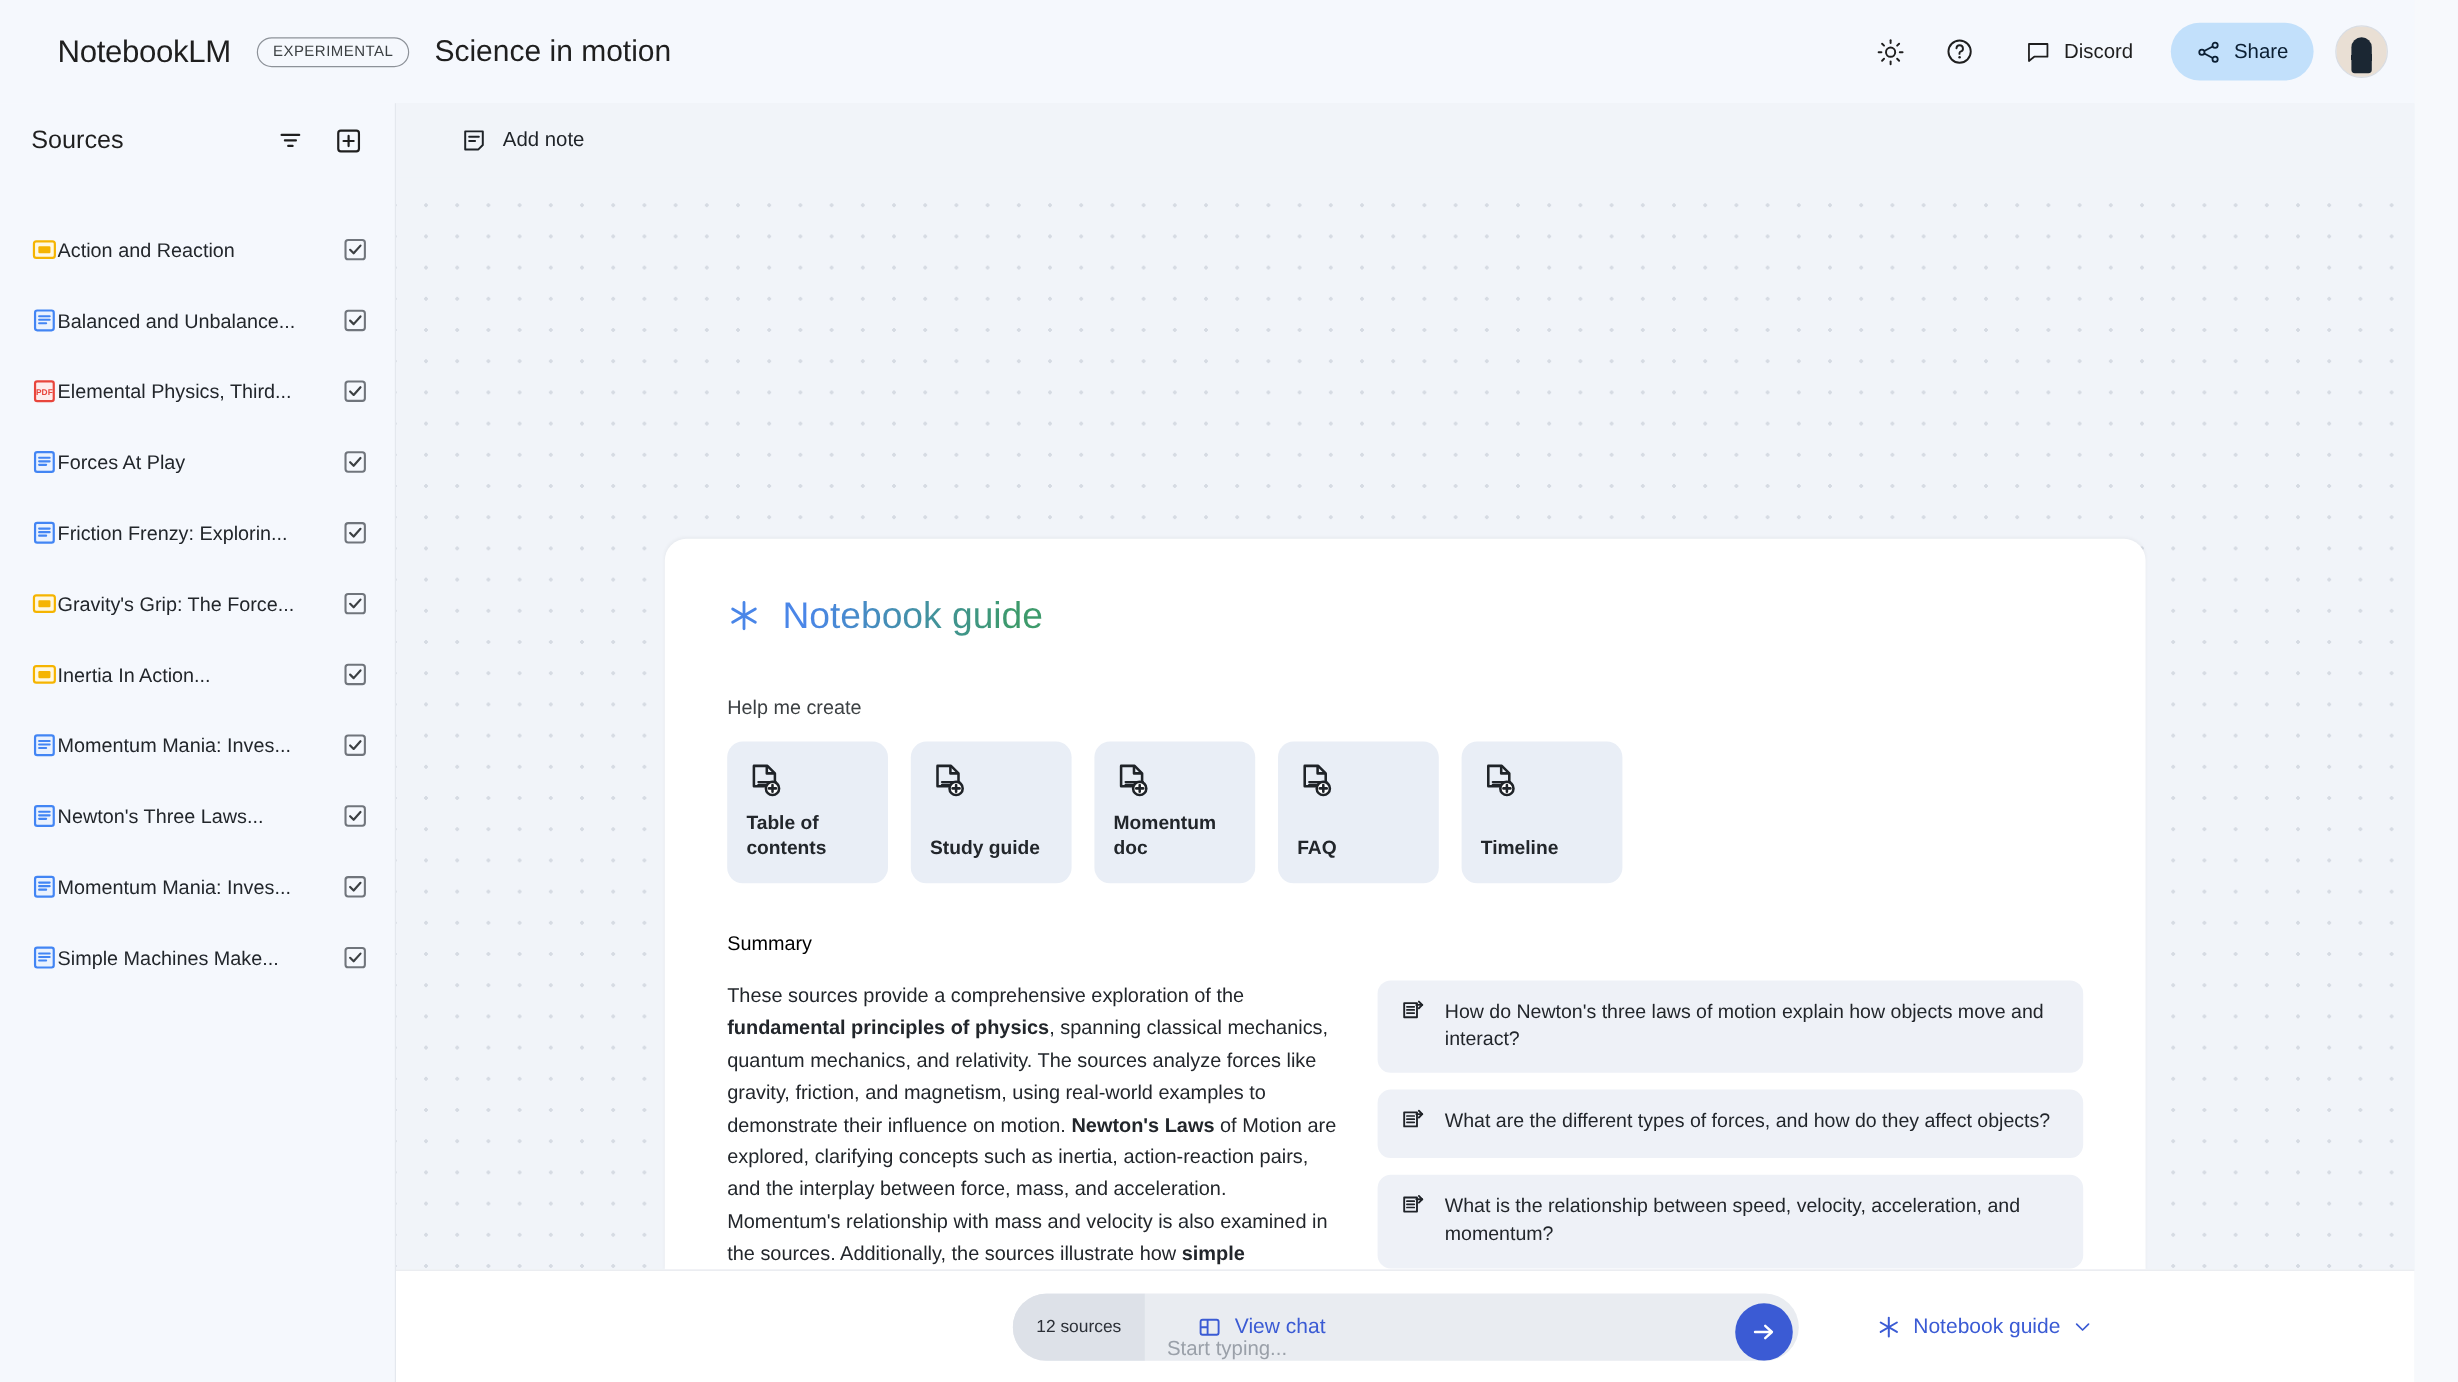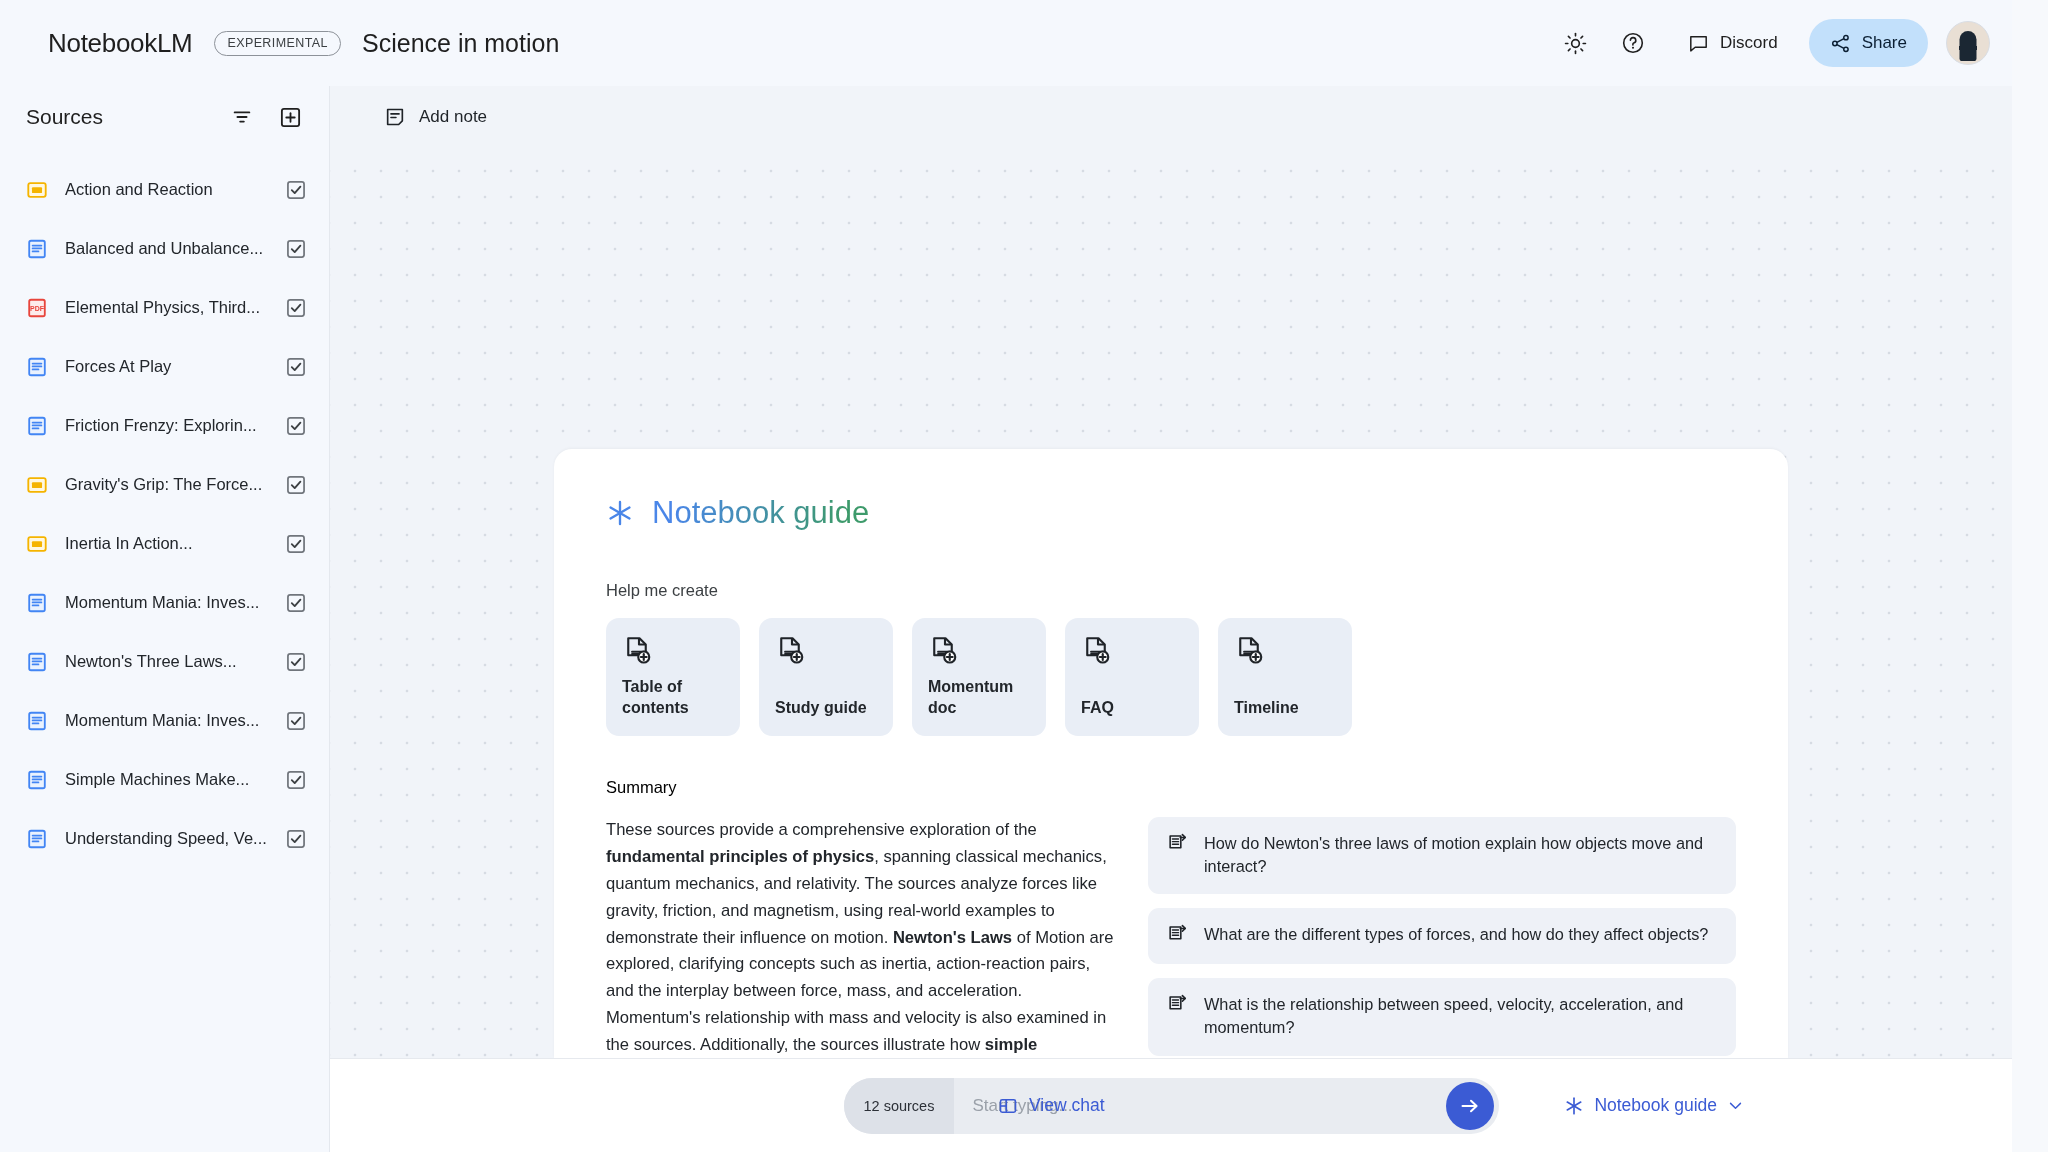--- a/index.html
+++ b/index.html
@@ -58,22 +58,22 @@
     overflow: hidden;
   }
   .sidebar-head {
     display: flex; align-items: center; height: 62px;
     padding: 0 22px 0 26px; gap: 14px;
   }
   .sidebar-title { font-size: 21px; color: #1f1f1f; flex: 1; }
   .side-ic { width: 34px; height: 34px; display:flex; align-items:center; justify-content:center; cursor:pointer; }
   .sources-list { flex: 1; overflow-y: auto; padding-top: 12px; }
   .source-row {
-    display: flex; align-items: center; height: 59px;
-    padding: 0 22px 0 26px; gap: 17px; cursor: pointer;
+    display: flex; align-items: flex-end; height: 59px;
+    padding: 0 22px 0 26px; gap: 0; cursor: pointer;
   }
   .src-icon { width: 22px; height: 22px; flex: 0 0 22px; display:flex; align-items:center; justify-content:center; }
   .src-name {
     flex: 1; font-size: 16.5px; color: #22262b;
     white-space: nowrap; overflow: hidden; text-overflow: ellipsis;
   }
   .src-check { width: 22px; height: 22px; flex: 0 0 22px; cursor: pointer; }
 
   
   .main { flex: 1; display: flex; flex-direction: column; min-width: 0; background: #f1f4f9; }
@@ -140,21 +140,21 @@
     border-top: 1px solid #e6e9ee;
     display: flex; align-items: center; justify-content: center; gap: 0;
     position: relative;
   }
   .view-chat {
     display: flex; align-items: center; gap: 11px;
     font-size: 17.5px; color: #3b5bd4; cursor: pointer;
     position: absolute; left: 668px;
   }
   .input-wrap {
-    display: flex; align-items: center; width: 655px; height: 56px;
+    display: flex; align-items: flex-end; width: 655px; height: 56px;
     background: #e9ecf1; border-radius: 30px; overflow: hidden;
   }
   .src-chip {
     background: #dde1e8; height: 56px; display: flex; align-items: center;
     padding: 0 20px; font-size: 14.5px; color: #2c3037; cursor: pointer;
     white-space: nowrap;
   }
   .chat-input {
     flex: 1; border: none; outline: none; background: transparent;
     font-size: 17px; color: #22262b; padding: 0 18px;
@@ -401,35 +401,20 @@
           <div class="source-row">
             <div class="src-icon">
               <svg width="22" height="22" viewBox="0 0 24 24">
                 <rect x="3.5" y="3" width="17" height="18" rx="2" fill="#eaf2fe" stroke="#4285f4" stroke-width="2"></rect>
                 <line x1="7.2" y1="8.2" x2="16.8" y2="8.2" stroke="#4285f4" stroke-width="1.9" stroke-linecap="round"></line>
                 <line x1="7.2" y1="11.4" x2="16.8" y2="11.4" stroke="#4285f4" stroke-width="1.9" stroke-linecap="round"></line>
                 <line x1="7.2" y1="14.6" x2="13.6" y2="14.6" stroke="#4285f4" stroke-width="1.9" stroke-linecap="round"></line>
               </svg>
             </div>
             <div class="src-name">Simple Machines Make...</div>
-            <div class="src-check"><svg width="22" height="22" viewBox="0 0 24 24">
-                <rect x="3.2" y="3.2" width="17.6" height="17.6" rx="2.4" fill="none" stroke="#70757c" stroke-width="1.9"></rect>
-                <polyline points="7.4,12.2 10.6,15.4 16.8,8.4" fill="none" stroke="#3c4043" stroke-width="2" stroke-linecap="round" stroke-linejoin="round"></polyline>
-              </svg></div>
-          </div>
-          <div class="source-row">
-            <div class="src-icon">
-              <svg width="22" height="22" viewBox="0 0 24 24">
-                <rect x="3.5" y="3" width="17" height="18" rx="2" fill="#eaf2fe" stroke="#4285f4" stroke-width="2"></rect>
-                <line x1="7.2" y1="8.2" x2="16.8" y2="8.2" stroke="#4285f4" stroke-width="1.9" stroke-linecap="round"></line>
-                <line x1="7.2" y1="11.4" x2="16.8" y2="11.4" stroke="#4285f4" stroke-width="1.9" stroke-linecap="round"></line>
-                <line x1="7.2" y1="14.6" x2="13.6" y2="14.6" stroke="#4285f4" stroke-width="1.9" stroke-linecap="round"></line>
-              </svg>
-            </div>
-            <div class="src-name">Understanding Speed, Ve...</div>
             <div class="src-check"><svg width="22" height="22" viewBox="0 0 24 24">
                 <rect x="3.2" y="3.2" width="17.6" height="17.6" rx="2.4" fill="none" stroke="#70757c" stroke-width="1.9"></rect>
                 <polyline points="7.4,12.2 10.6,15.4 16.8,8.4" fill="none" stroke="#3c4043" stroke-width="2" stroke-linecap="round" stroke-linejoin="round"></polyline>
               </svg></div>
           </div>
         </div>
     </div>
 
     <div class="main">
       <div class="main-toolbar">

